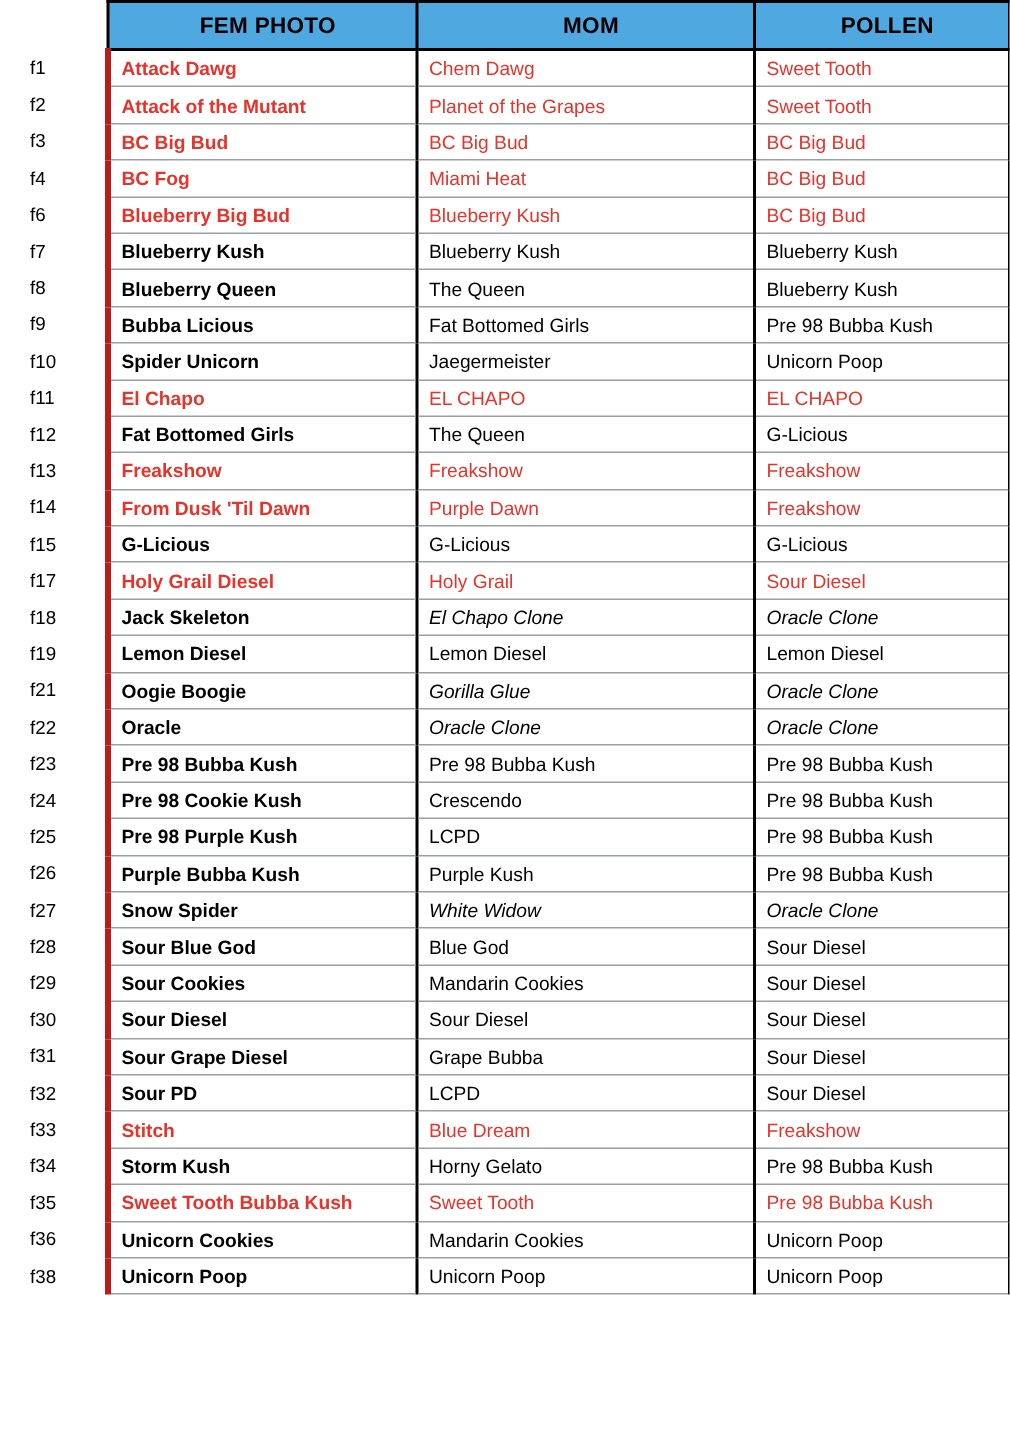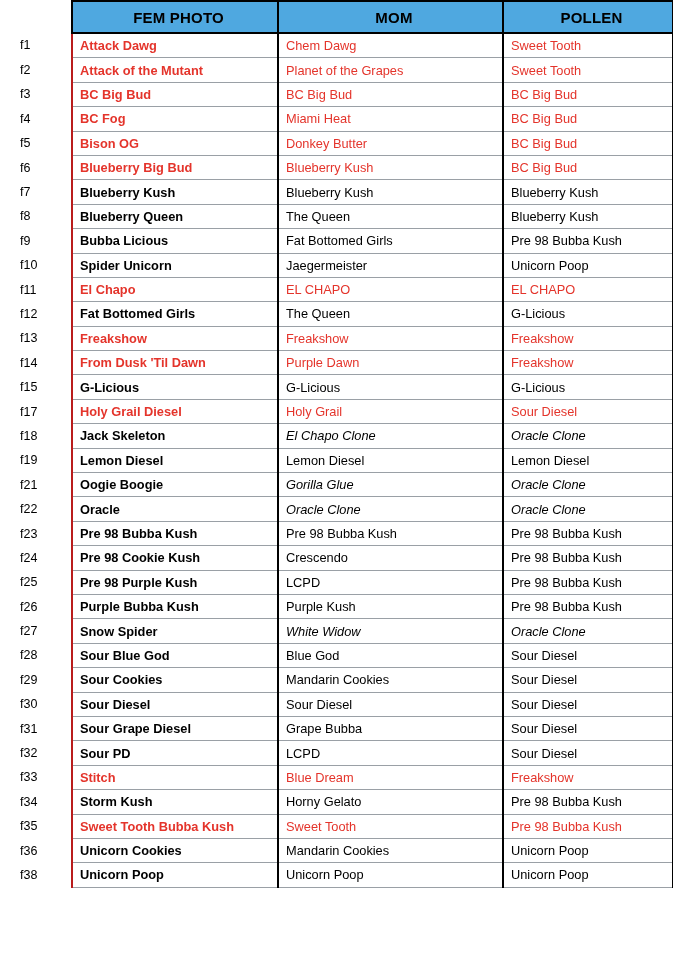--- a/index.html
+++ b/index.html
@@ -76,21 +76,21 @@
     font-size: 12.8px;
     color: #000000;
     padding-left: 7px;
     border-bottom: 1px solid #9aa0a6;
     border-right: 2px solid #000000;
     white-space: nowrap;
     overflow: hidden;
     background: #ffffff;
   }
   .cell.fem {
-    border-left: 2px solid #b91c1c;
+    border-left: 4px solid #b91c1c;
     font-weight: bold;
   }
   .cell.red {
     color: #e4342b;
   }
   .cell.italic {
     font-style: italic;
   }
 </style>
 </head>
@@ -132,26 +132,20 @@
             <td class="cell red">BC Big Bud</td>
             <td class="cell red">BC Big Bud</td>
           </tr>
           <tr>
             <td class="rowlabel">f4</td>
             <td class="cell fem red">BC Fog</td>
             <td class="cell red">Miami Heat</td>
             <td class="cell red">BC Big Bud</td>
           </tr>
           <tr>
-            <td class="rowlabel">f5</td>
-            <td class="cell fem red">Bison OG</td>
-            <td class="cell red">Donkey Butter</td>
-            <td class="cell red">BC Big Bud</td>
-          </tr>
-          <tr>
             <td class="rowlabel">f6</td>
             <td class="cell fem red">Blueberry Big Bud</td>
             <td class="cell red">Blueberry Kush</td>
             <td class="cell red">BC Big Bud</td>
           </tr>
           <tr>
             <td class="rowlabel">f7</td>
             <td class="cell fem">Blueberry Kush</td>
             <td class="cell">Blueberry Kush</td>
             <td class="cell">Blueberry Kush</td>

